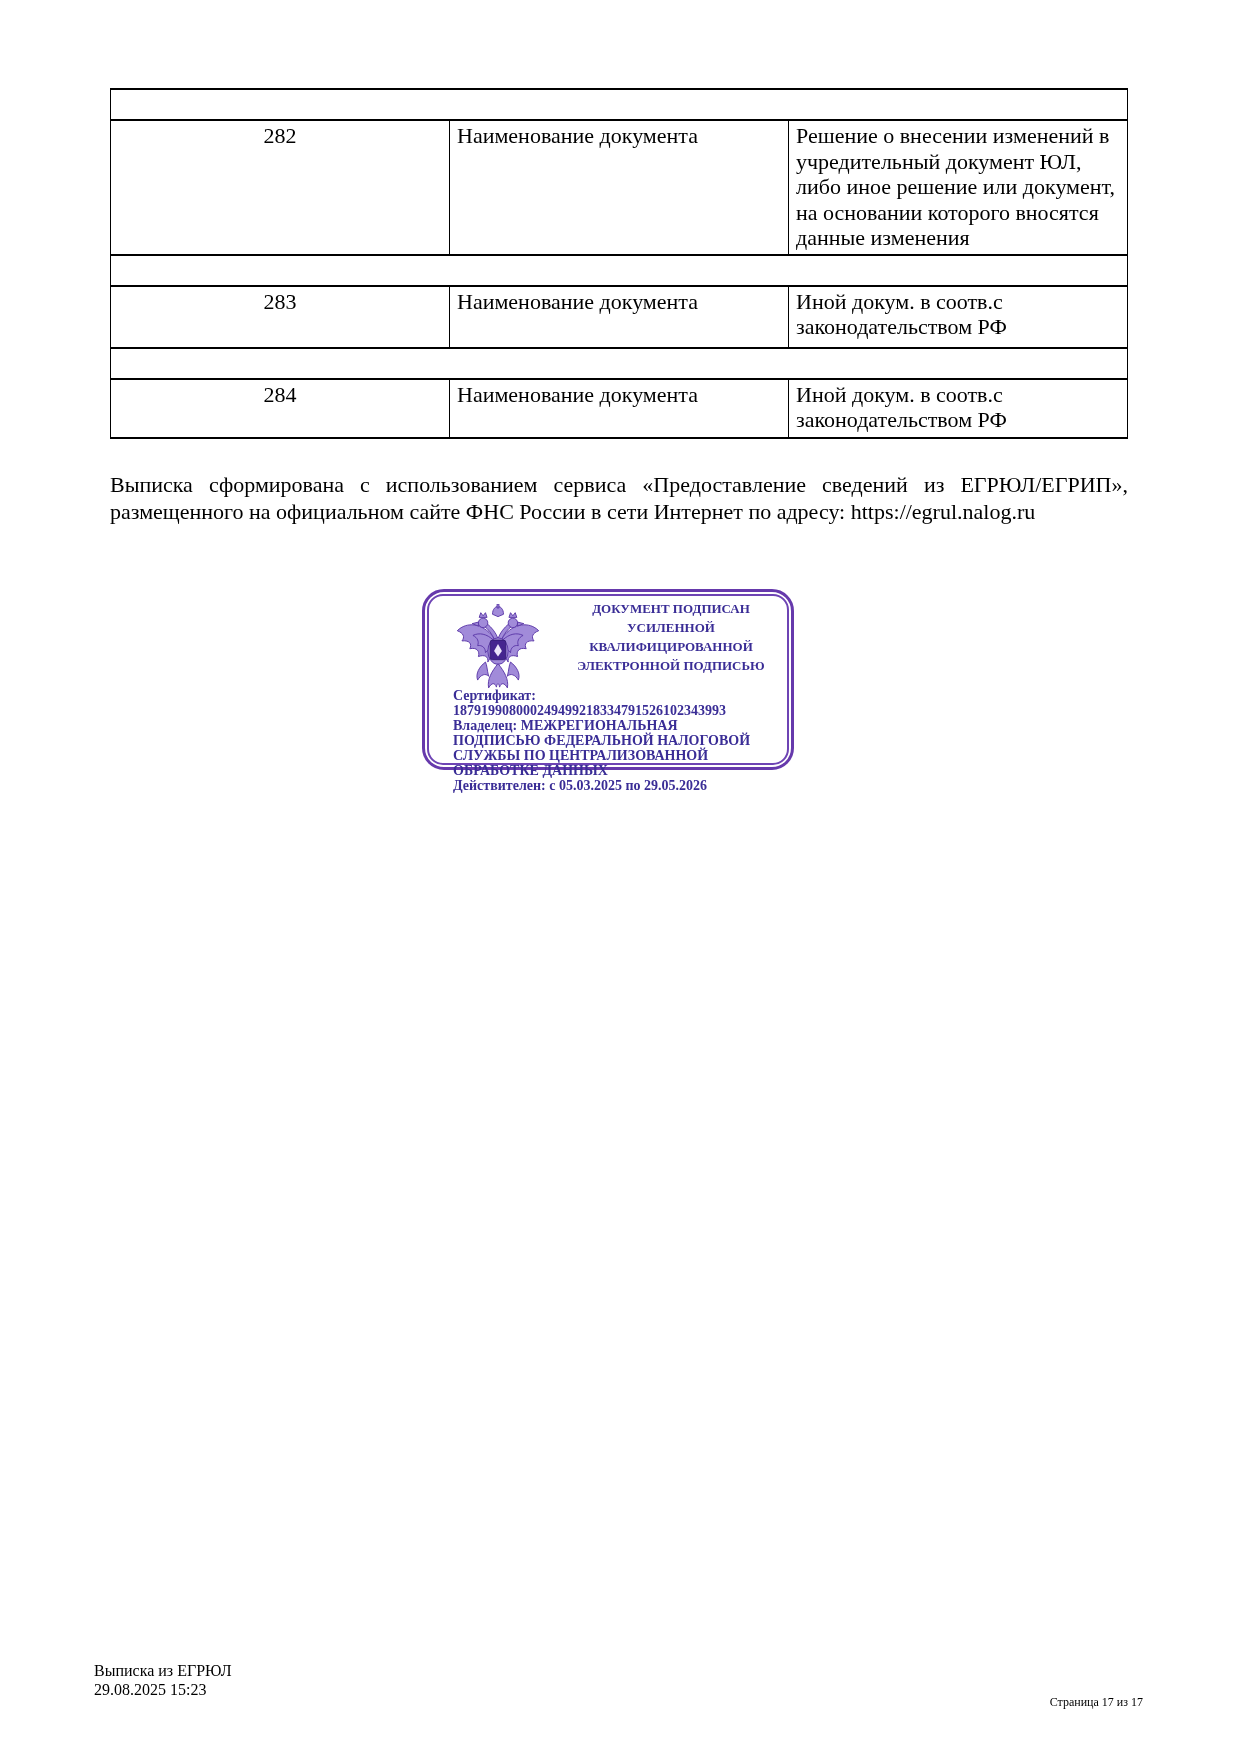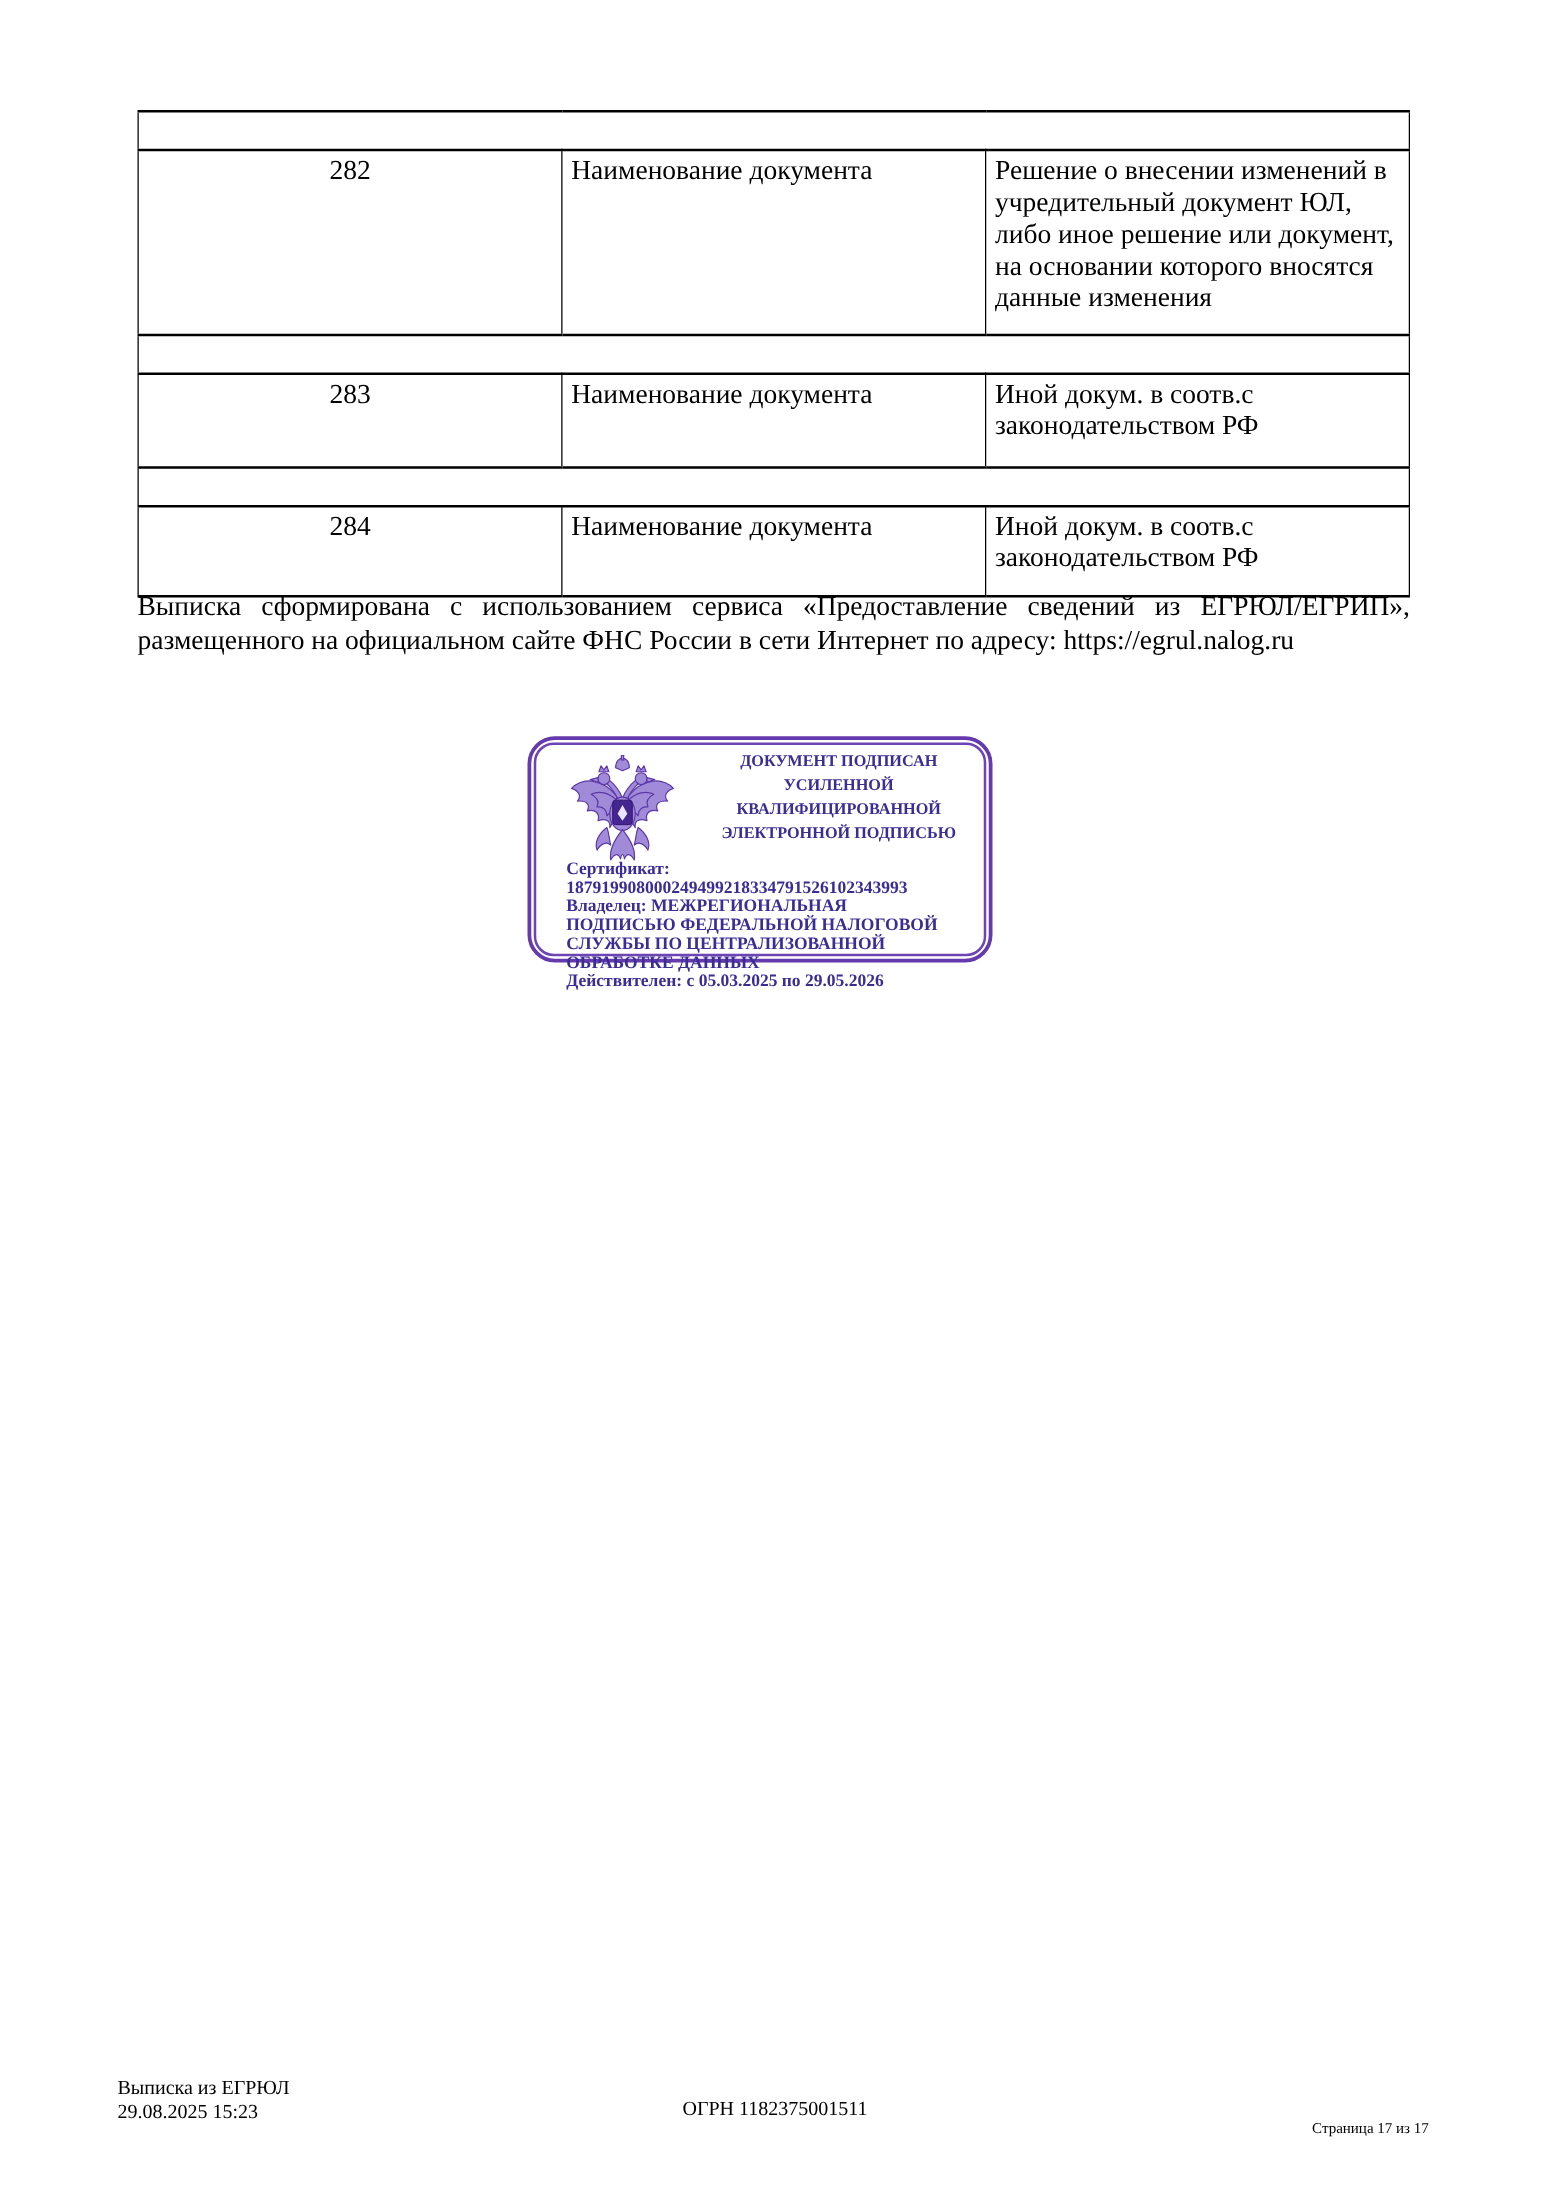--- a/index.html
+++ b/index.html
@@ -22,21 +22,21 @@
     table-layout:fixed;
     font-size:22px;
     line-height:1.16;
   }
   table.doc td{
     border-left:1px solid #000;
     border-right:1px solid #000;
     border-top:2px solid #000;
     border-bottom:2px solid #000;
     vertical-align:top;
-    padding:2px 7px 16px 7px;
+    padding:2px 7px 3px 7px;
   }
   td.c-num{width:80px;text-align:center;padding-left:2px;padding-right:2px;}
   td.c-attr{width:479px;}
   td.c-val{width:459px;padding-right:40px;}
   tr.spacer td{height:29px;padding:0;}
   tr.r-tall td{height:101px;}
   tr.r-mid td{height:55px;}
   tr.r-last td{height:52px;}
 
   
@@ -191,16 +191,15 @@
         <span>Действителен:</span>
         <span>с 05.03.2025 по 29.05.2026</span>
       </div>
     </div>
   </div>
 
   <div class="footer-left">
     <div>Выписка из ЕГРЮЛ</div>
     <div>29.08.2025 15:23</div>
   </div>
-  <div class="footer-center">ОГРН 1182375001511</div>
   <div class="footer-right">Страница 17 из 17</div>
 
 </div>
 
 </body></html>

